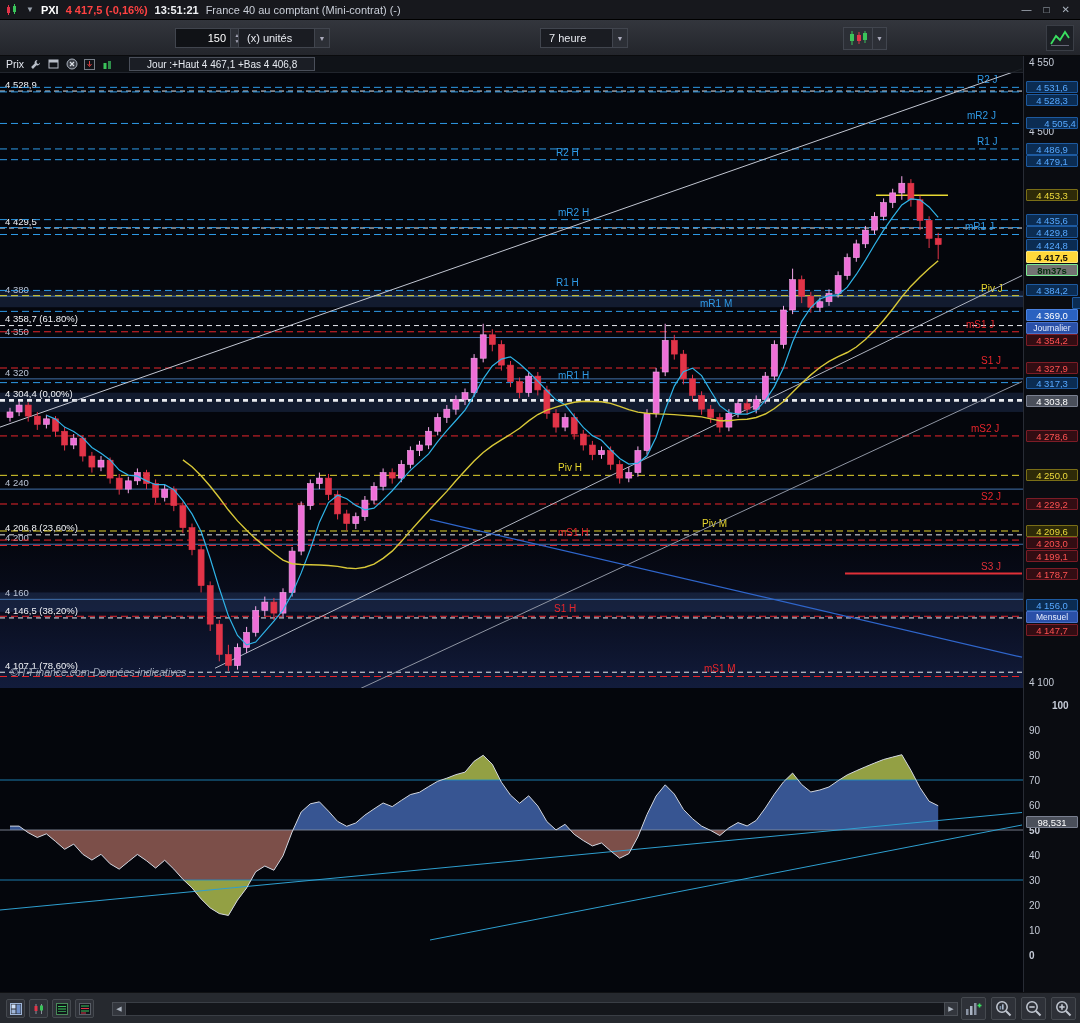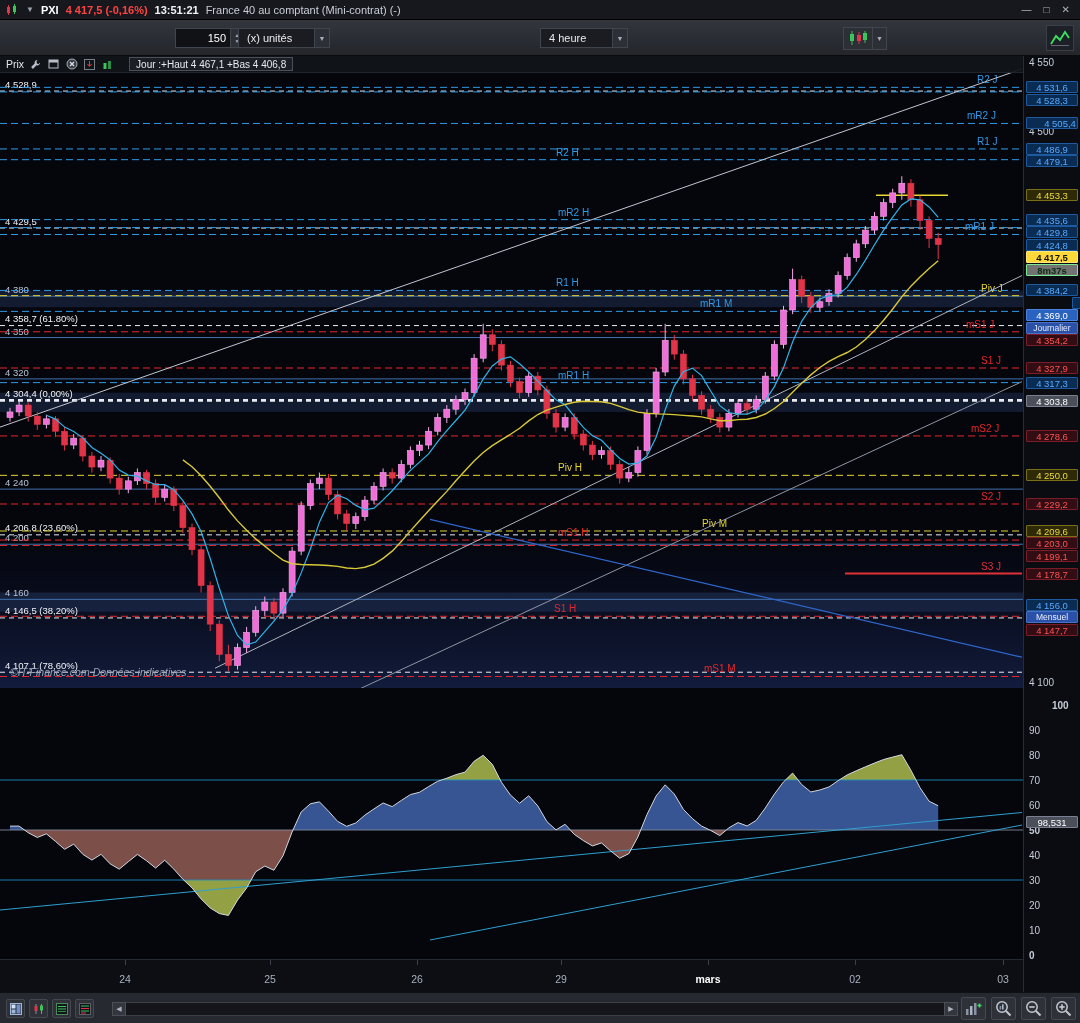--- a/index.html
+++ b/index.html
@@ -33,21 +33,21 @@
   .tbright{position:absolute;right:6px;top:5px;width:28px;height:26px;background:#1d2026;border:1px solid #3a3e46;display:flex;align-items:center;justify-content:center}
 
   
   .main{position:absolute;top:56px;left:0;width:1080px;height:936px;background:#04060c}
   #price-svg{position:absolute;top:0;left:0}
   #rsi-svg{position:absolute;top:649px;left:0}
   .phead,.rhead{position:absolute;left:0;width:1023px;height:17px;background:rgba(17,20,26,.93);
     display:flex;align-items:center;gap:5px;padding:0 6px;font-size:10.5px;color:#e2e6ee;border-bottom:1px solid rgba(50,55,66,.5)}
   .phead{top:0}.rhead{top:632px}
   .hicon{display:flex;align-items:center;justify-content:center;width:13px;height:13px}
-  .dayrange{margin-left:10px;border:1px solid #4a4f5a;background:#1b1e25;padding:0 6px;height:14px;line-height:13px;font-size:10px;color:#e6eaf0}
+  .dayrange{margin-left:10px;border:1px solid #4a4f5a;background:#1b1e25;padding:0 17px;height:14px;line-height:13px;font-size:10px;color:#e6eaf0}
 
   .taxis{position:absolute;top:903px;left:0;width:1023px;height:33px;background:#0c0e13;border-top:1px solid #262a33}
   .tlabel{position:absolute;top:13px;transform:translateX(-50%);font-size:10.5px;color:#a9b1be}
   .tlabel.bold{color:#ffffff;font-weight:bold}
   .ttick{position:absolute;top:0;width:1px;height:5px;background:#3a3f4a}
 
   
   .axis{position:absolute;left:1023px;top:0;width:57px;height:936px;background:#0a0c11;border-left:1px solid #282c35}
   .ptick{position:absolute;left:5px;font-size:10px;color:#c6ccd8}
   .tag{position:absolute;left:2px;width:52px;height:12px;line-height:11px;font-size:9.5px;text-align:center;border:1px solid;border-radius:1px;white-space:nowrap;overflow:hidden}
@@ -102,21 +102,21 @@
       <span class="spin">
           <span>▲</span>
           <span>▼</span>
         </span>
     </div>
     <div class="combo units">
       <span class="lbl">(x) unités</span>
       <span class="dd">▼</span>
     </div>
     <div class="combo tf">
-      <span class="lbl">4 heure</span>
+      <span class="lbl">7 heure</span>
       <span class="dd">▼</span>
     </div>
     <div class="charttype">
       <span class="icon">
         <svg width="20" height="16">
             <line x1="4" y1="1" x2="4" y2="15" stroke="#3ac45a"></line>
             <rect x="2" y="4" width="4" height="7" fill="#3ac45a"></rect>
             <line x1="11" y1="2" x2="11" y2="14" stroke="#e23448"></line>
             <rect x="9" y="5" width="4" height="6" fill="#e23448"></rect>
             <line x1="17" y1="1" x2="17" y2="13" stroke="#3ac45a"></line>
@@ -484,36 +484,20 @@
         <path d="M10,121.11801242236027 L19.1,121.11801242236027 L28.2,127.66439909297051 L37.3,132.4855065178781 L46.4,128.84016154060203 L55.5,136.41312099785216 L64.6,144.31723655564792 L73.69999999999999,139.10501822244856 L82.8,149.28946258646081 L91.89999999999999,155.06739130123788 L101,149.30201529201764 L110.1,158.79660480075057 L119.19999999999999,164.16042592349245 L128.3,156.71614150782548 L137.39999999999998,149.41912450930684 L146.5,155.7223629557917 L155.6,163.05698466373602 L164.7,155.2525113775385 L173.79999999999998,164.10724320135188 L182.9,174.26974312082874 L192,182.82855336978338 L201.1,193.92003897514738 L210.2,202.93340775366872 L219.29999999999998,208.56802483884957 L228.39999999999998,210.4234423815518 L237.5,195.13121267253894 L246.6,183.01158467406805 L255.7,166.7848503146591 L264.79999999999995,161.01922740602754 L273.9,165.22716935655285 L283,150.82485034808587 L292.09999999999997,126.98432795301686 L301.2,106.95674999833565 L310.3,98.8189109595402 L319.4,96.83528749969042 L328.5,106.16341500955313 L337.59999999999997,116.38727838762703 L346.7,121.31261959543491 L355.8,117.96753081544303 L364.9,110.11948104021076 L374,103.91533059544267 L383.09999999999997,97.97103311275244 L392.2,101.62714961969365 L401.3,95.4472450060775 L410.4,89.5808425580995 L419.5,87.2702708342748 L428.59999999999997,81.60347389529602 L437.7,76.27000478790112 L446.79999999999995,73.17951988592682 L455.9,69.63442146064918 L465,67.13275248295147 L474.09999999999997,56.25116872609883 L483.2,50.28261500707213 L492.29999999999995,59.25730139572288 L501.4,77.17894980147418 L510.5,90.12080822880003 L519.5999999999999,98.2780234493484 L528.6999999999999,90.7948289391872 L537.8,100.97803086447027 L546.9,116.59938321049493 L556,124.90629408973044 L565.1,119.30580429963472 L574.1999999999999,129.29721618169157 L583.3,135.57744719500292 L592.4,140.92524895095005 L601.5,137.9495308106032 L610.6,145.8444692300226 L619.6999999999999,153.19026393657342 L628.8,148.67342634183063 L637.9,131.91811771687148 L647,109.49303557302662 L656.1,90.98566417631864 L665.1999999999999,79.84306048372709 L674.3,89.07100271847575 L683.4,104.37957484670892 L692.5,113.68903698179025 L701.6,121.08523280558194 L710.6999999999999,125.45190546057015 L719.8,130.53603228508095 L728.9,122.82265771053198 L738,117.58486666985661 L747.1,120.97099687957595 L756.1999999999999,115.40902808503694 L765.3,103.02083619762209 L774.4,89.08768328410784 L783.5,76.91146869088396 L792.6,68.09171860186439 L801.6999999999999,79.57192167713679 L810.8,86.95923839962667 L819.9,84.97590351430918 L829,81.95637586104553 L838.1,75.68143864679527 L847.1999999999999,69.91654522122253 L856.3,65.76654372175338 L865.4,61.815170536577746 L874.5,58.05857786709723 L883.5999999999999,54.492271645105745 L892.6999999999999,52.08063841059147 L901.8,49.711356988613566 L910.9,65.22953703006152 L920,82.6807299545056 L929.0999999999999,96.23530712410579 L938.1999999999999,100.74274055250656 L938.1999999999999,125 L10,125 Z" fill="#93a044" clip-path="url(#cp70)"></path>
         <path d="M10,121.11801242236027 L19.1,121.11801242236027 L28.2,127.66439909297051 L37.3,132.4855065178781 L46.4,128.84016154060203 L55.5,136.41312099785216 L64.6,144.31723655564792 L73.69999999999999,139.10501822244856 L82.8,149.28946258646081 L91.89999999999999,155.06739130123788 L101,149.30201529201764 L110.1,158.79660480075057 L119.19999999999999,164.16042592349245 L128.3,156.71614150782548 L137.39999999999998,149.41912450930684 L146.5,155.7223629557917 L155.6,163.05698466373602 L164.7,155.2525113775385 L173.79999999999998,164.10724320135188 L182.9,174.26974312082874 L192,182.82855336978338 L201.1,193.92003897514738 L210.2,202.93340775366872 L219.29999999999998,208.56802483884957 L228.39999999999998,210.4234423815518 L237.5,195.13121267253894 L246.6,183.01158467406805 L255.7,166.7848503146591 L264.79999999999995,161.01922740602754 L273.9,165.22716935655285 L283,150.82485034808587 L292.09999999999997,126.98432795301686 L301.2,106.95674999833565 L310.3,98.8189109595402 L319.4,96.83528749969042 L328.5,106.16341500955313 L337.59999999999997,116.38727838762703 L346.7,121.31261959543491 L355.8,117.96753081544303 L364.9,110.11948104021076 L374,103.91533059544267 L383.09999999999997,97.97103311275244 L392.2,101.62714961969365 L401.3,95.4472450060775 L410.4,89.5808425580995 L419.5,87.2702708342748 L428.59999999999997,81.60347389529602 L437.7,76.27000478790112 L446.79999999999995,73.17951988592682 L455.9,69.63442146064918 L465,67.13275248295147 L474.09999999999997,56.25116872609883 L483.2,50.28261500707213 L492.29999999999995,59.25730139572288 L501.4,77.17894980147418 L510.5,90.12080822880003 L519.5999999999999,98.2780234493484 L528.6999999999999,90.7948289391872 L537.8,100.97803086447027 L546.9,116.59938321049493 L556,124.90629408973044 L565.1,119.30580429963472 L574.1999999999999,129.29721618169157 L583.3,135.57744719500292 L592.4,140.92524895095005 L601.5,137.9495308106032 L610.6,145.8444692300226 L619.6999999999999,153.19026393657342 L628.8,148.67342634183063 L637.9,131.91811771687148 L647,109.49303557302662 L656.1,90.98566417631864 L665.1999999999999,79.84306048372709 L674.3,89.07100271847575 L683.4,104.37957484670892 L692.5,113.68903698179025 L701.6,121.08523280558194 L710.6999999999999,125.45190546057015 L719.8,130.53603228508095 L728.9,122.82265771053198 L738,117.58486666985661 L747.1,120.97099687957595 L756.1999999999999,115.40902808503694 L765.3,103.02083619762209 L774.4,89.08768328410784 L783.5,76.91146869088396 L792.6,68.09171860186439 L801.6999999999999,79.57192167713679 L810.8,86.95923839962667 L819.9,84.97590351430918 L829,81.95637586104553 L838.1,75.68143864679527 L847.1999999999999,69.91654522122253 L856.3,65.76654372175338 L865.4,61.815170536577746 L874.5,58.05857786709723 L883.5999999999999,54.492271645105745 L892.6999999999999,52.08063841059147 L901.8,49.711356988613566 L910.9,65.22953703006152 L920,82.6807299545056 L929.0999999999999,96.23530712410579 L938.1999999999999,100.74274055250656 L938.1999999999999,125 L10,125 Z" fill="#93a044" clip-path="url(#cp30)"></path>
         <line x1="0" x2="1023" y1="75" y2="75" stroke="#1f90c8" stroke-width="1" opacity="0.85"></line>
         <line x1="0" x2="1023" y1="125" y2="125" stroke="#8790a0" stroke-width="1" opacity="0.85"></line>
         <line x1="0" x2="1023" y1="175" y2="175" stroke="#1f90c8" stroke-width="1" opacity="0.85"></line>
         <line x1="0" y1="205" x2="1022" y2="107.5" stroke="#2e9fd0" stroke-width="1"></line>
         <line x1="430" y1="235" x2="1022" y2="120" stroke="#2e9fd0" stroke-width="1"></line>
         <polyline points="10,121.11801242236027 19.1,121.11801242236027 28.2,127.66439909297051 37.3,132.4855065178781 46.4,128.84016154060203 55.5,136.41312099785216 64.6,144.31723655564792 73.69999999999999,139.10501822244856 82.8,149.28946258646081 91.89999999999999,155.06739130123788 101,149.30201529201764 110.1,158.79660480075057 119.19999999999999,164.16042592349245 128.3,156.71614150782548 137.39999999999998,149.41912450930684 146.5,155.7223629557917 155.6,163.05698466373602 164.7,155.2525113775385 173.79999999999998,164.10724320135188 182.9,174.26974312082874 192,182.82855336978338 201.1,193.92003897514738 210.2,202.93340775366872 219.29999999999998,208.56802483884957 228.39999999999998,210.4234423815518 237.5,195.13121267253894 246.6,183.01158467406805 255.7,166.7848503146591 264.79999999999995,161.01922740602754 273.9,165.22716935655285 283,150.82485034808587 292.09999999999997,126.98432795301686 301.2,106.95674999833565 310.3,98.8189109595402 319.4,96.83528749969042 328.5,106.16341500955313 337.59999999999997,116.38727838762703 346.7,121.31261959543491 355.8,117.96753081544303 364.9,110.11948104021076 374,103.91533059544267 383.09999999999997,97.97103311275244 392.2,101.62714961969365 401.3,95.4472450060775 410.4,89.5808425580995 419.5,87.2702708342748 428.59999999999997,81.60347389529602 437.7,76.27000478790112 446.79999999999995,73.17951988592682 455.9,69.63442146064918 465,67.13275248295147 474.09999999999997,56.25116872609883 483.2,50.28261500707213 492.29999999999995,59.25730139572288 501.4,77.17894980147418 510.5,90.12080822880003 519.5999999999999,98.2780234493484 528.6999999999999,90.7948289391872 537.8,100.97803086447027 546.9,116.59938321049493 556,124.90629408973044 565.1,119.30580429963472 574.1999999999999,129.29721618169157 583.3,135.57744719500292 592.4,140.92524895095005 601.5,137.9495308106032 610.6,145.8444692300226 619.6999999999999,153.19026393657342 628.8,148.67342634183063 637.9,131.91811771687148 647,109.49303557302662 656.1,90.98566417631864 665.1999999999999,79.84306048372709 674.3,89.07100271847575 683.4,104.37957484670892 692.5,113.68903698179025 701.6,121.08523280558194 710.6999999999999,125.45190546057015 719.8,130.53603228508095 728.9,122.82265771053198 738,117.58486666985661 747.1,120.97099687957595 756.1999999999999,115.40902808503694 765.3,103.02083619762209 774.4,89.08768328410784 783.5,76.91146869088396 792.6,68.09171860186439 801.6999999999999,79.57192167713679 810.8,86.95923839962667 819.9,84.97590351430918 829,81.95637586104553 838.1,75.68143864679527 847.1999999999999,69.91654522122253 856.3,65.76654372175338 865.4,61.815170536577746 874.5,58.05857786709723 883.5999999999999,54.492271645105745 892.6999999999999,52.08063841059147 901.8,49.711356988613566 910.9,65.22953703006152 920,82.6807299545056 929.0999999999999,96.23530712410579 938.1999999999999,100.74274055250656" fill="none" stroke="#d2d6de" stroke-width="1"></polyline>
       </svg>
 
-    <div class="taxis" id="time-axis">
-        <div class="ttick" style="left: 125px;"></div>
-        <div class="tlabel" style="left: 125px;">24</div>
-        <div class="ttick" style="left: 270px;"></div>
-        <div class="tlabel" style="left: 270px;">25</div>
-        <div class="ttick" style="left: 417px;"></div>
-        <div class="tlabel" style="left: 417px;">26</div>
-        <div class="ttick" style="left: 561px;"></div>
-        <div class="tlabel" style="left: 561px;">29</div>
-        <div class="ttick" style="left: 708px;"></div>
-        <div class="tlabel bold" style="left: 708px;">mars</div>
-        <div class="ttick" style="left: 855px;"></div>
-        <div class="tlabel" style="left: 855px;">02</div>
-        <div class="ttick" style="left: 1003px;"></div>
-        <div class="tlabel" style="left: 1003px;">03</div>
-      </div>
     <div class="axis" id="price-axis">
         <div class="ptick" style="top: 1px;">4 550</div>
         <div class="ptick" style="top: 69.889px;">4 500</div>
         <div class="ptick" style="top: 207.667px;">4 400</div>
         <div class="ptick" style="top: 621.001px;">4 100</div>
         <div class="tag t-res" style="top: 25.3512px;">4 531,6</div>
         <div class="tag t-res" style="top: 37.8512px;">4 528,3</div>
         <div class="tag t-res" style="top: 61.449px; padding-left: 16px;">4 505,4</div>
         <div class="tag t-res" style="top: 86.9379px;">4 486,9</div>
         <div class="tag t-res" style="top: 99.4379px;">4 479,1</div>

